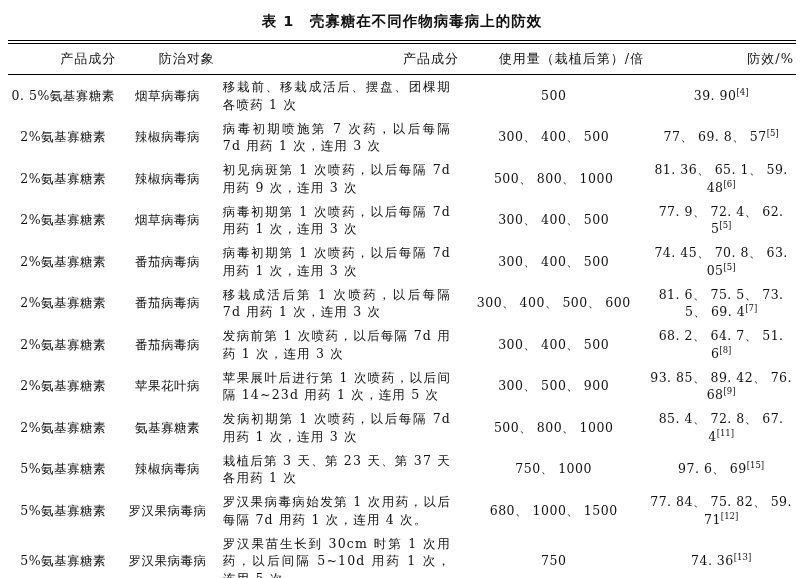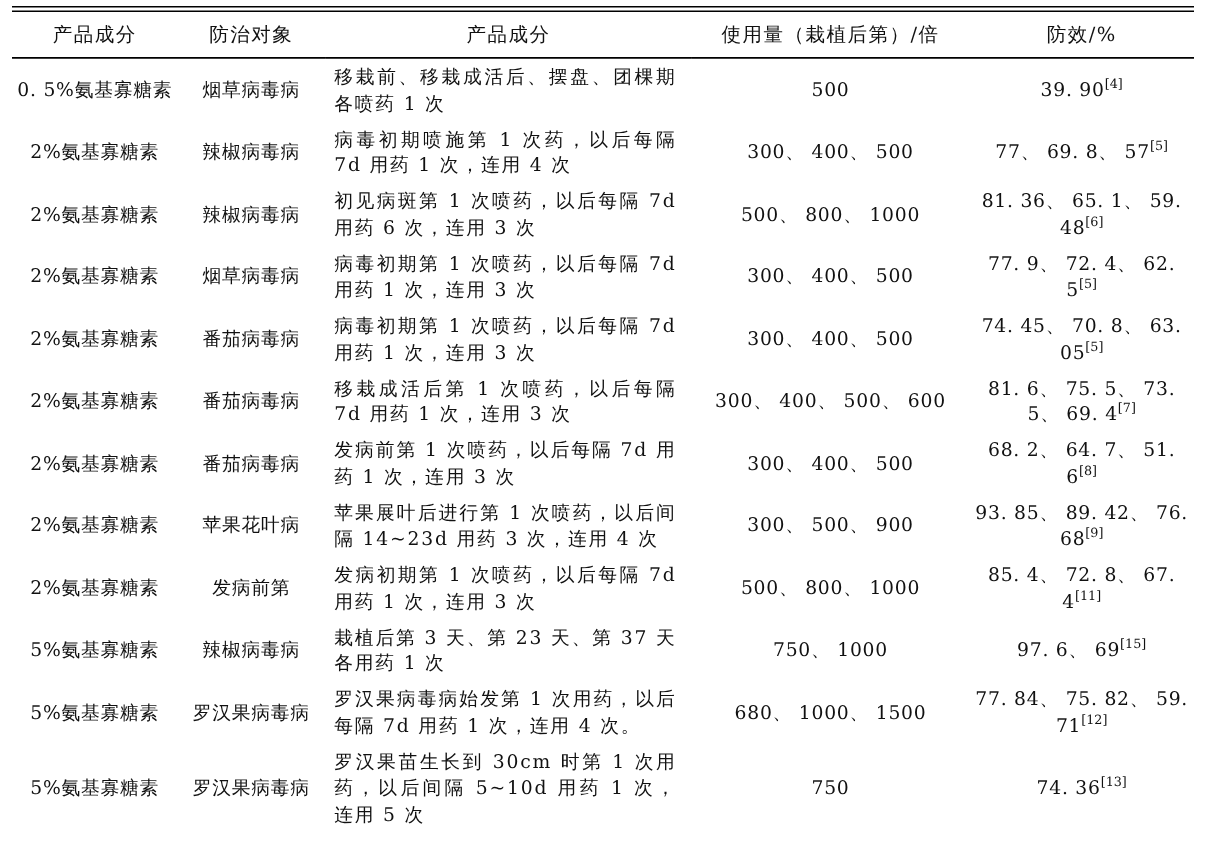--- a/index.html
+++ b/index.html
@@ -26,21 +26,21 @@
     width:100%;
     border-collapse:collapse;
     table-layout:fixed;
   }
   thead th{
     font-weight:normal;
     font-size:13px;
     letter-spacing:1px;
     padding:6px 2px;
     border-bottom:1.2px solid #000;
-    text-align:center;
+    text-align:right;
     white-space:nowrap;
   }
   tbody td{
     font-size:12.5px;
     line-height:1.42;
     padding:3px 3px;
     vertical-align:middle;
   }
   td.product, td.target, td.dosage, td.efficacy{
     text-align:center;
@@ -57,20 +57,21 @@
     letter-spacing:0;
     vertical-align:super;
     line-height:0;
   }
 </style>
 </head>
 <body>
 
 <div class="page">
 
+  <div class="title">表 1　壳寡糖在不同作物病毒病上的防效</div>
 
   <div class="top-rule"></div>
 
   <table class="tbl">
     <colgroup>
       <col style="width:14%">
       <col style="width:12.5%">
       <col style="width:31%">
       <col style="width:23.5%">
       <col style="width:19%">
@@ -91,31 +92,31 @@
     <td class="method">移栽前、移栽成活后、摆盘、团棵期各喷药 1 次</td>
     <td class="dosage">500</td>
     <td class="efficacy">
       <span>39. 90</span><sup class="ref">[4]</sup>
     </td>
   </tr>
 
   <tr>
     <td class="product">2%氨基寡糖素</td>
     <td class="target">辣椒病毒病</td>
-    <td class="method">病毒初期喷施第 1 次药，以后每隔 7d 用药 1 次，连用 4 次</td>
+    <td class="method">病毒初期喷施第 7 次药，以后每隔 7d 用药 1 次，连用 3 次</td>
     <td class="dosage">300、 400、 500</td>
     <td class="efficacy">
       <span>77、 69. 8、 57</span><sup class="ref">[5]</sup>
     </td>
   </tr>
 
   <tr>
     <td class="product">2%氨基寡糖素</td>
     <td class="target">辣椒病毒病</td>
-    <td class="method">初见病斑第 1 次喷药，以后每隔 7d 用药 6 次，连用 3 次</td>
+    <td class="method">初见病斑第 1 次喷药，以后每隔 7d 用药 9 次，连用 3 次</td>
     <td class="dosage">500、 800、 1000</td>
     <td class="efficacy">
       <span>81. 36、 65. 1、 59. 48</span><sup class="ref">[6]</sup>
     </td>
   </tr>
 
   <tr>
     <td class="product">2%氨基寡糖素</td>
     <td class="target">烟草病毒病</td>
     <td class="method">病毒初期第 1 次喷药，以后每隔 7d 用药 1 次，连用 3 次</td>
@@ -151,30 +152,30 @@
     <td class="method">发病前第 1 次喷药，以后每隔 7d 用药 1 次，连用 3 次</td>
     <td class="dosage">300、 400、 500</td>
     <td class="efficacy">
       <span>68. 2、 64. 7、 51. 6</span><sup class="ref">[8]</sup>
     </td>
   </tr>
 
   <tr>
     <td class="product">2%氨基寡糖素</td>
     <td class="target">苹果花叶病</td>
-    <td class="method">苹果展叶后进行第 1 次喷药，以后间隔 14~23d 用药 3 次，连用 4 次</td>
+    <td class="method">苹果展叶后进行第 1 次喷药，以后间隔 14~23d 用药 1 次，连用 5 次</td>
     <td class="dosage">300、 500、 900</td>
     <td class="efficacy">
       <span>93. 85、 89. 42、 76. 68</span><sup class="ref">[9]</sup>
     </td>
   </tr>
 
   <tr>
     <td class="product">2%氨基寡糖素</td>
-    <td class="target">发病前第</td>
+    <td class="target">氨基寡糖素</td>
     <td class="method">发病初期第 1 次喷药，以后每隔 7d 用药 1 次，连用 3 次</td>
     <td class="dosage">500、 800、 1000</td>
     <td class="efficacy">
       <span>85. 4、 72. 8、 67. 4</span><sup class="ref">[11]</sup>
     </td>
   </tr>
 
   <tr>
     <td class="product">5%氨基寡糖素</td>
     <td class="target">辣椒病毒病</td>

